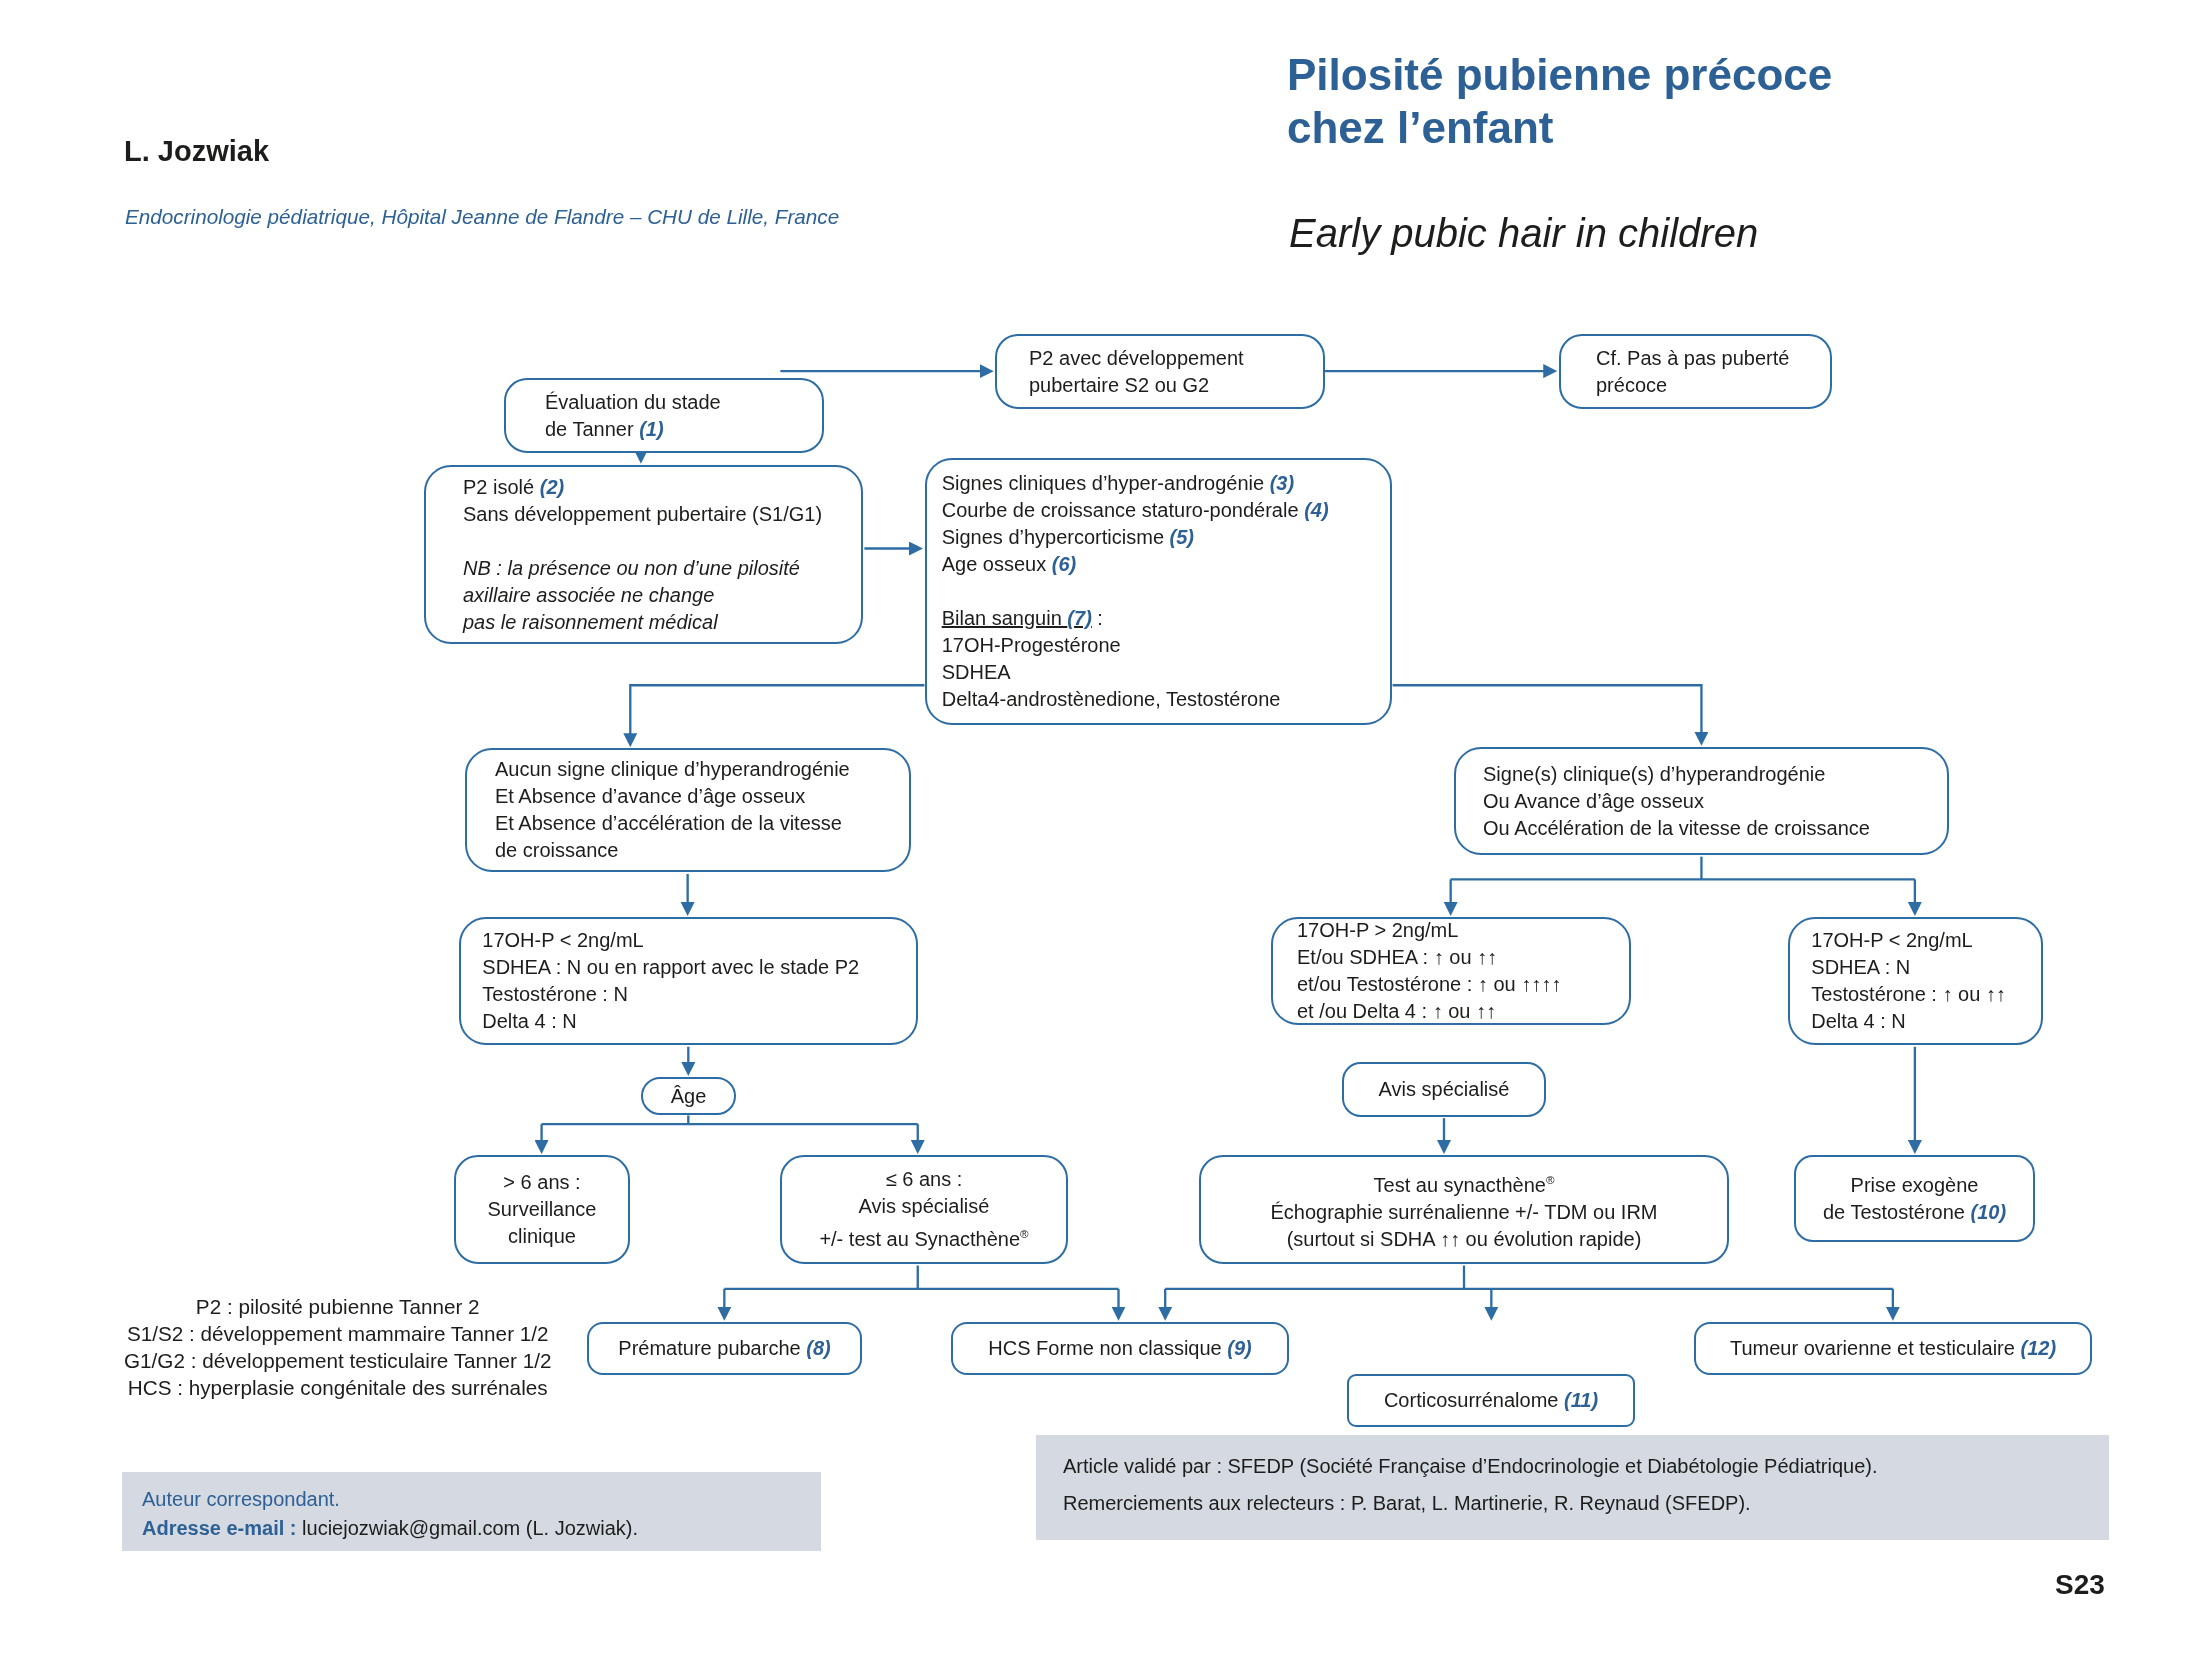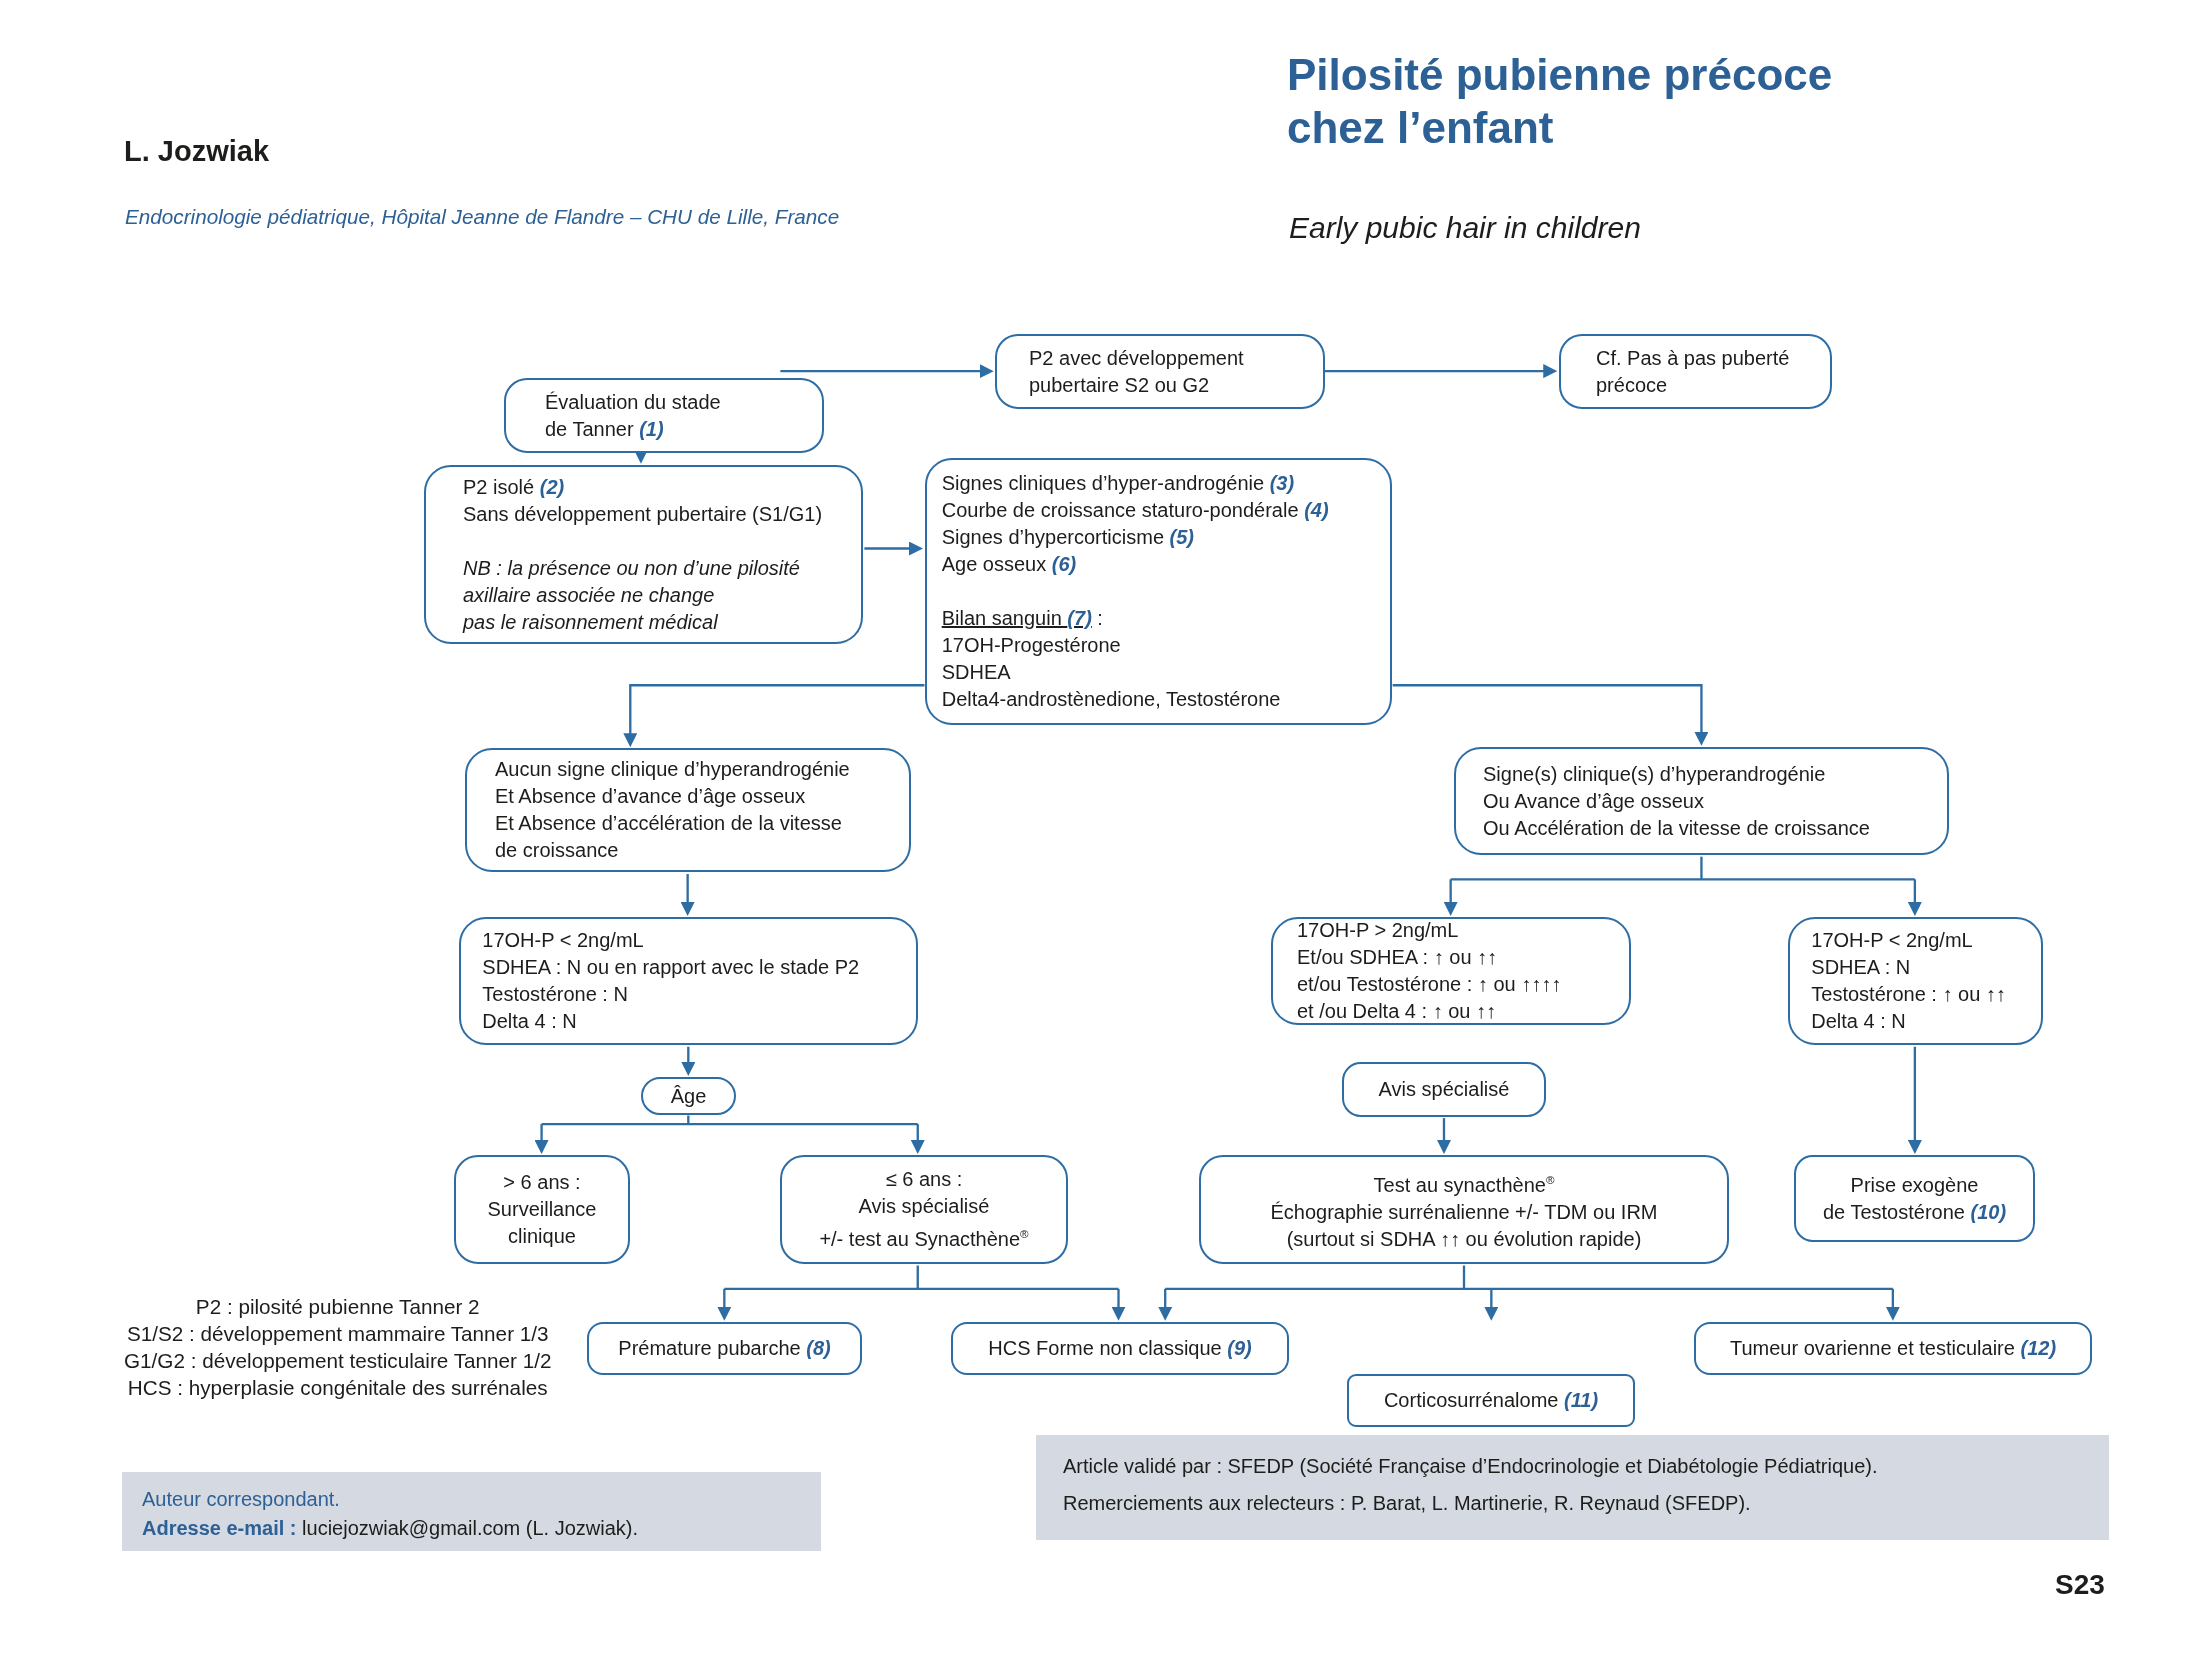--- a/index.html
+++ b/index.html
@@ -4,21 +4,21 @@
 <style>
   html,body{margin:0;padding:0;background:#ffffff;}
   .page{position:relative;width:2205px;height:1654px;background:#ffffff;
         font-family:"Liberation Sans",sans-serif;color:#1d1d1b;overflow:hidden;}
 
   
   .author{position:absolute;left:124px;top:135px;font-size:29px;font-weight:bold;color:#1d1d1b;}
   .affiliation{position:absolute;left:125px;top:205px;font-size:20.7px;font-style:italic;color:#2d6095;}
   .title{position:absolute;left:1287px;top:48px;font-size:44px;font-weight:bold;
          line-height:53px;color:#2d6095;}
-  .subtitle{position:absolute;left:1289px;top:211px;font-size:30px;font-style:italic;color:#1d1d1b;}
+  .subtitle{position:absolute;left:1289px;top:211px;font-size:40px;font-style:italic;color:#1d1d1b;}
 
   
   .box{position:absolute;box-sizing:border-box;border:2px solid #2e6da4;border-radius:23px;
        background:#ffffff;font-size:20px;line-height:27px;display:flex;flex-direction:column;
        justify-content:center;}
   .box.left{align-items:flex-start;text-align:left;}
   .box.center{align-items:center;text-align:center;}
   .box.small{border-radius:16px;}
   .line{min-height:27px;white-space:nowrap;}
   .ref{color:#2d6095;font-weight:bold;font-style:italic;}
@@ -202,21 +202,21 @@
   <div class="box center small" style="left:1347px;top:1374px;width:288px;height:53px;border-radius:9px;">
     <div class="line"><span>Corticosurrénalome </span><span class="ref">(11)</span></div>
   </div>
 
   <div class="box center small" style="left:1694px;top:1322px;width:398px;height:53px;">
     <div class="line"><span>Tumeur ovarienne et testiculaire </span><span class="ref">(12)</span></div>
   </div>
 
   <div class="legend">
     <div class="line">P2 : pilosité pubienne Tanner 2</div>
-    <div class="line">S1/S2 : développement mammaire Tanner 1/3</div>
+    <div class="line">S1/S2 : développement mammaire Tanner 1/2</div>
     <div class="line">G1/G2 : développement testiculaire Tanner 1/2</div>
     <div class="line">HCS : hyperplasie congénitale des surrénales</div>
   </div>
 
   <div class="footer-left">
     <div class="fl-blue">Auteur correspondant.</div>
     <div><span class="fl-bold">Adresse e-mail : </span><span>luciejozwiak@gmail.com (L. Jozwiak).</span></div>
   </div>
 
   <div class="footer-right">

